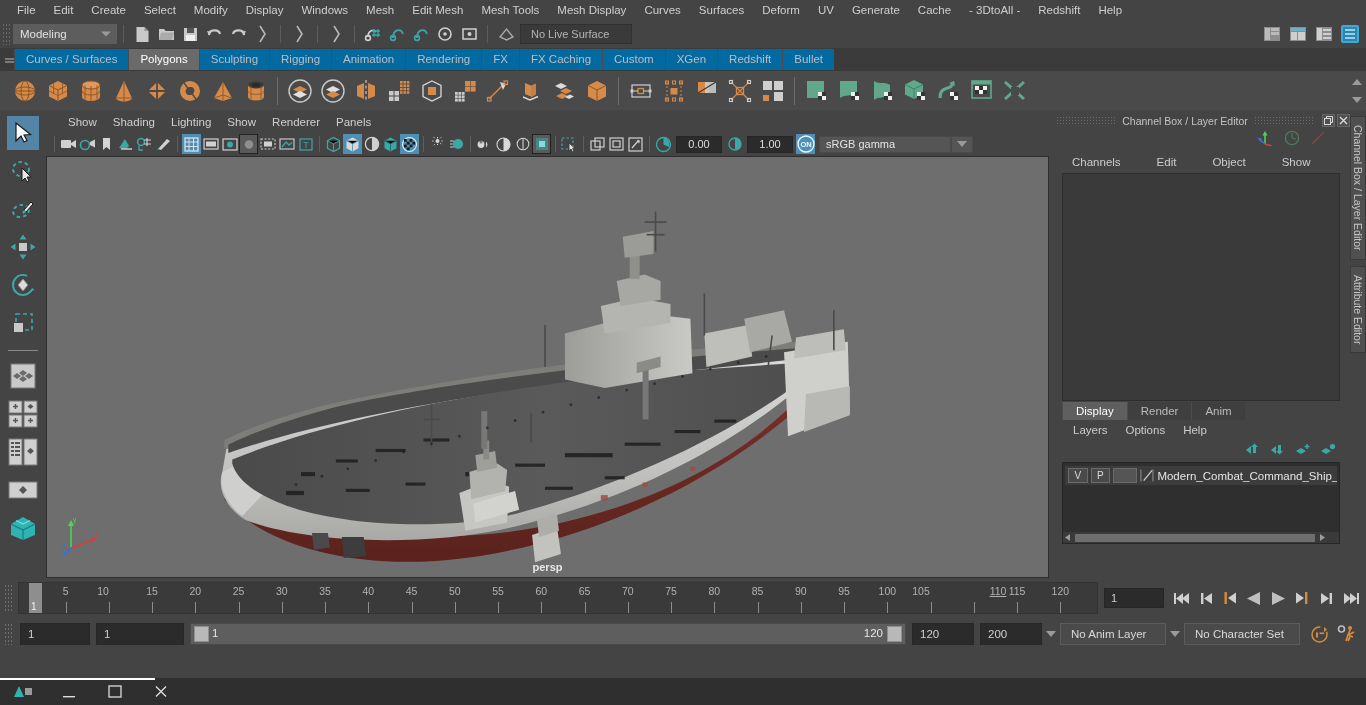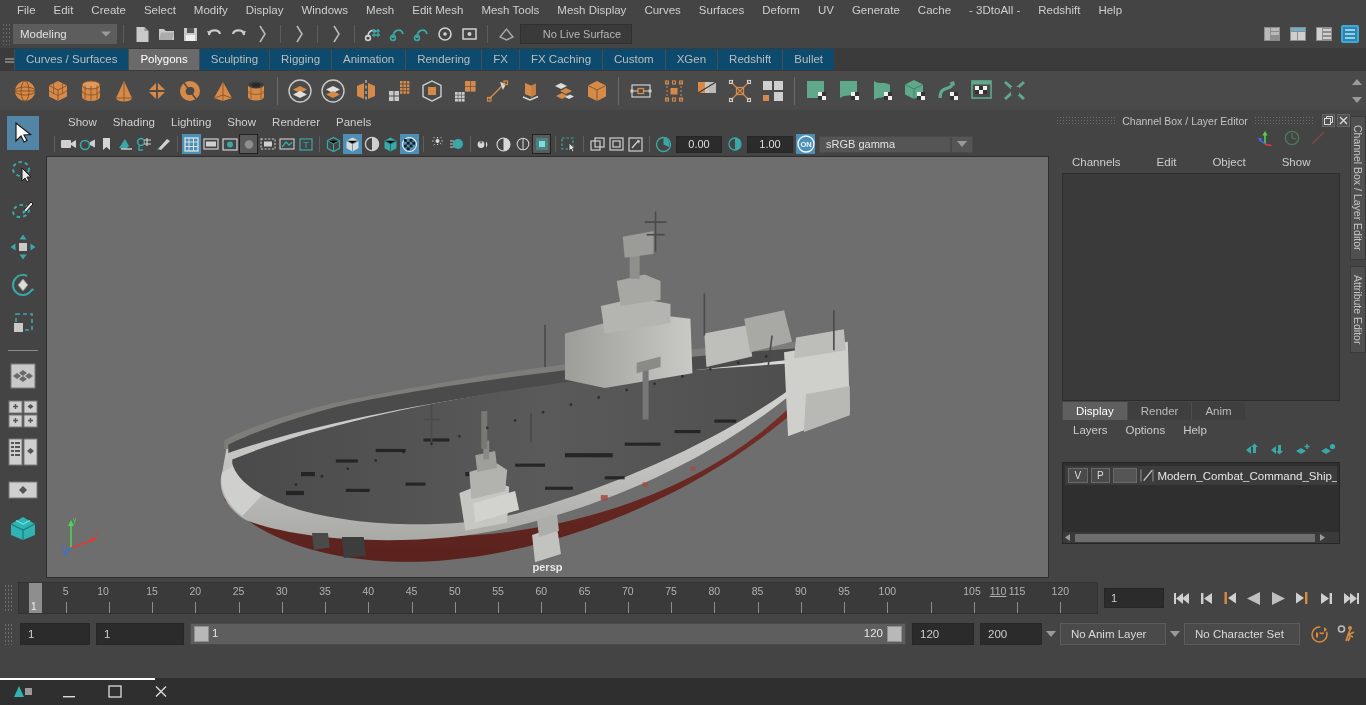--- a/index.html
+++ b/index.html
@@ -16,21 +16,21 @@
   
   .menubar {
     height: 20px; background: #444444; display: flex; align-items: center;
     padding-left: 8px; font-size: 11.5px; color: #cfcfcf;
   }
   .menubar .mi { padding: 0 9px; line-height: 20px; white-space: nowrap; cursor: default; }
 
   
   .statusline {
     height: 28px; background: #444444; display: flex; align-items: center;
-    padding-left: 2px; gap: 0px; position: relative; text-align: right;
+    padding-left: 2px; gap: 0px; position: relative;
   }
   .gripdots {
     width: 8px; height: 22px; margin-right: 3px;
     background-image: radial-gradient(circle, #6d6d6d 1px, transparent 1px);
     background-size: 3px 4px; opacity: .85;
   }
   .menu-set {
     display: flex; align-items: center; height: 20px; width: 104px;
     background: #5d5d5d; border: 1px solid #5d5d5d; font-size: 11.5px;
     color: #e0e0e0; padding-left: 6px; position: relative; cursor: default;
@@ -52,21 +52,21 @@
 
   
   .shelftabs {
     height: 22px; background: #3b3b3b; display: flex; align-items: flex-end;
     padding-left: 4px; font-size: 11.5px;
   }
   .shelf-grip { width: 10px; height: 22px; display:flex; align-items:center; justify-content:center;}
   .shelf-grip .bar { width: 9px; height: 2px; background: #7a7a7a; box-shadow: 0 3px 0 #7a7a7a;}
   .stab {
     padding: 0 11px; height: 21px; line-height: 21px; color: #bdbdbd;
-    background: #0c4a6e; border-left: 1px solid #4b4b4b; cursor: default;
+    background: #0369a1; border-left: 1px solid #4b4b4b; cursor: default;
   }
   .stab.active { background: #6a6a6a; color: #ffffff; }
   .shelfbar {
     height: 40px; background: #4a4a4a; display: flex; align-items: center;
     padding-left: 8px; gap: 0px; position: relative; border-top: 1px solid #3a3a3a;
   }
   .shelf-btn { width: 33px; height: 36px; display: flex; align-items: center; justify-content: center; cursor: default;}
   .shelf-sep { width: 1px; height: 28px; background: #6b6b6b; margin: 0 5px; }
   .shelf-scroll {
     position: absolute; right: 2px; top: 2px; width: 14px; height: 36px;
@@ -1281,21 +1281,21 @@
         <div class="ticklab" style="left: 695.35px;">80</div>
         <div class="tick" style="left: 738.6px;"></div>
         <div class="ticklab" style="left: 738.6px;">85</div>
         <div class="tick" style="left: 781.85px;"></div>
         <div class="ticklab" style="left: 781.85px;">90</div>
         <div class="tick" style="left: 825.1px;"></div>
         <div class="ticklab" style="left: 825.1px;">95</div>
         <div class="tick" style="left: 868.35px;"></div>
         <div class="ticklab" style="left: 868.35px;">100</div>
         <div class="tick" style="left: 911.6px;"></div>
-        <div class="ticklab" style="left: 953px;">105</div>
+        <div class="ticklab" style="left: 902px;">105</div>
         <div class="tick" style="left: 954.85px;"></div>
         <div class="ticklab" style="left: 979px; text-decoration: underline;">110</div>
         <div class="tick" style="left: 998.1px;"></div>
         <div class="ticklab" style="left: 998.1px;">115</div>
         <div class="tick" style="left: 1041.35px;"></div>
         <div class="ticklab" style="left: 1041.35px;">120</div>
       </div>
     <div class="framefield">1</div>
     <div class="playbtns">
       <div class="pb">

